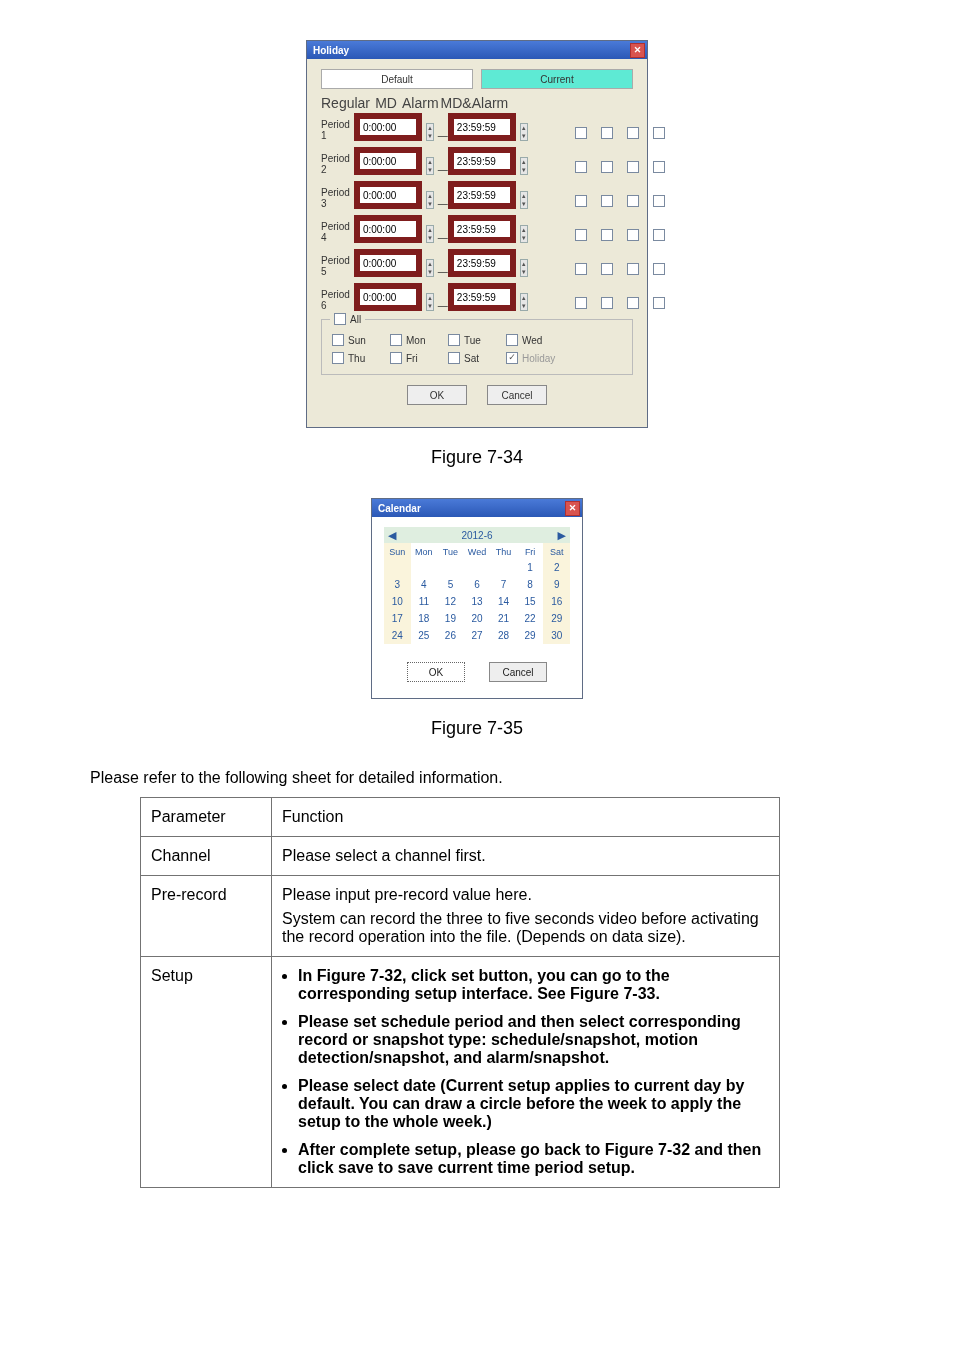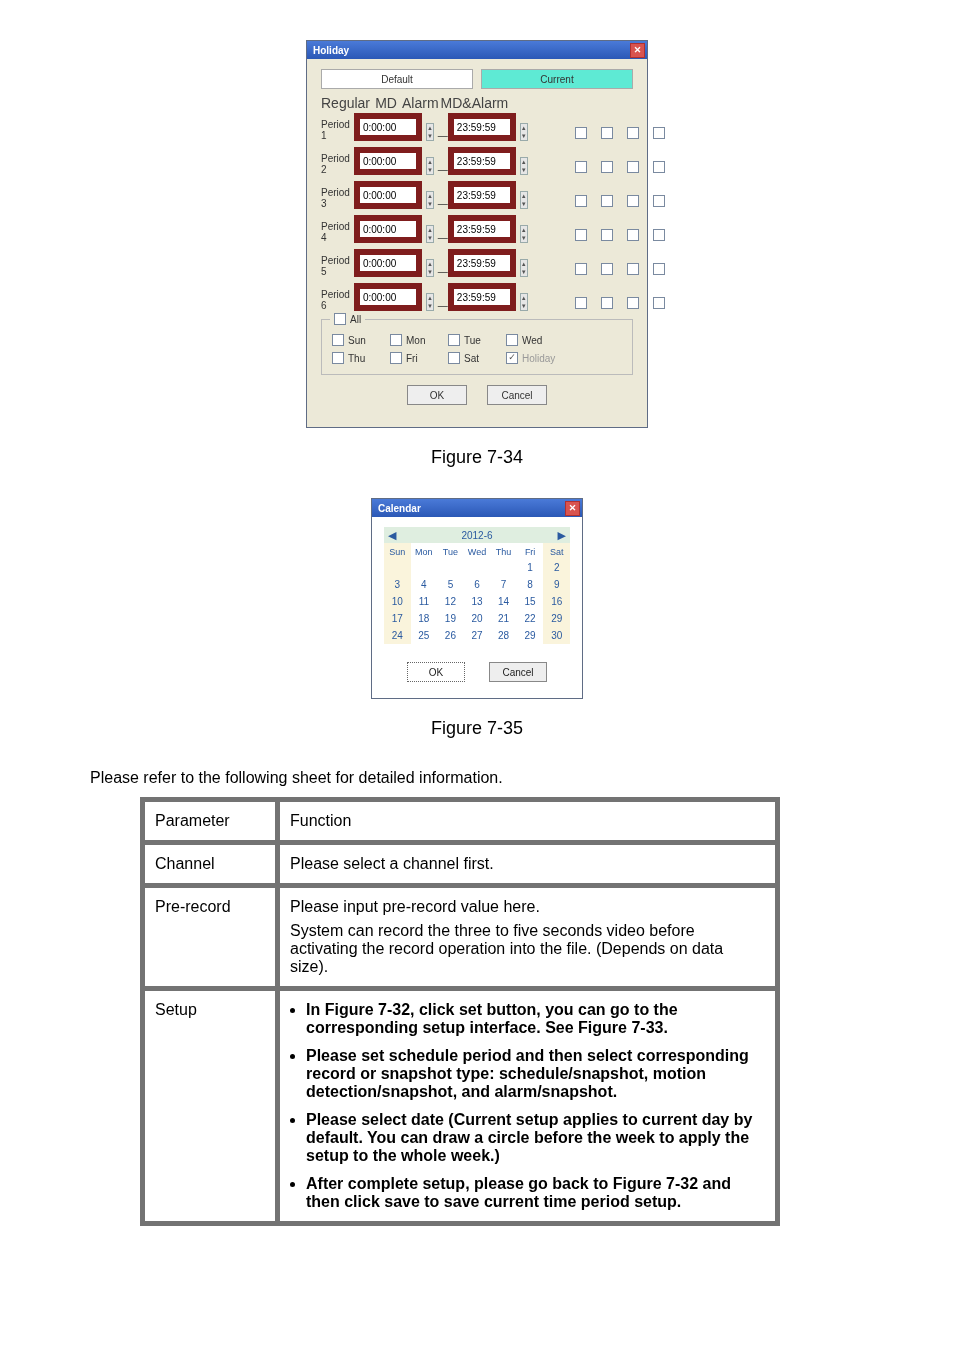--- a/index.html
+++ b/index.html
@@ -110,21 +110,21 @@
   .cal-cell { padding:3px 0; color:#2a5aa0; font-size:10px; }
   .cal-col-sun { background:#faf4dc; }
   .cal-col-sat { background:#faf4dc; }
   .cal-btns { display:flex; justify-content:center; gap:24px; margin-top:18px; }
   .cal-btn { width:56px; height:18px; border:1px dotted #666; display:flex; align-items:center; justify-content:center; font-size:10px; cursor:pointer; color:#222; }
   .cal-btn.solid { border-style: solid; border-color:#888; background:#eee; }
 
   
   .body-text { font-size:16px; margin: 10px 0; }
   table.info { border-collapse: collapse; width: 640px; margin: 6px 0 0 50px; }
-  table.info td, table.info th { border: 5px solid #737373; padding: 10px 10px; vertical-align: top; font-size:16px; text-align:left; }
+  table.info td, table.info th { border: 1px solid #737373; padding: 10px 10px; vertical-align: top; font-size:16px; text-align:left; }
   table.info th { font-weight: normal; background:#fff; }
   .bullets { margin:0; padding:0 0 0 16px; }
   .bullets li { margin-bottom:10px;font-weight:bold; }
   .bullets li:last-child { margin-bottom:0; }
   .page-num { text-align:right; font-size:18px; margin-top:40px; }
 </style>
 </head>
 <body>
 
 <div class="page">

